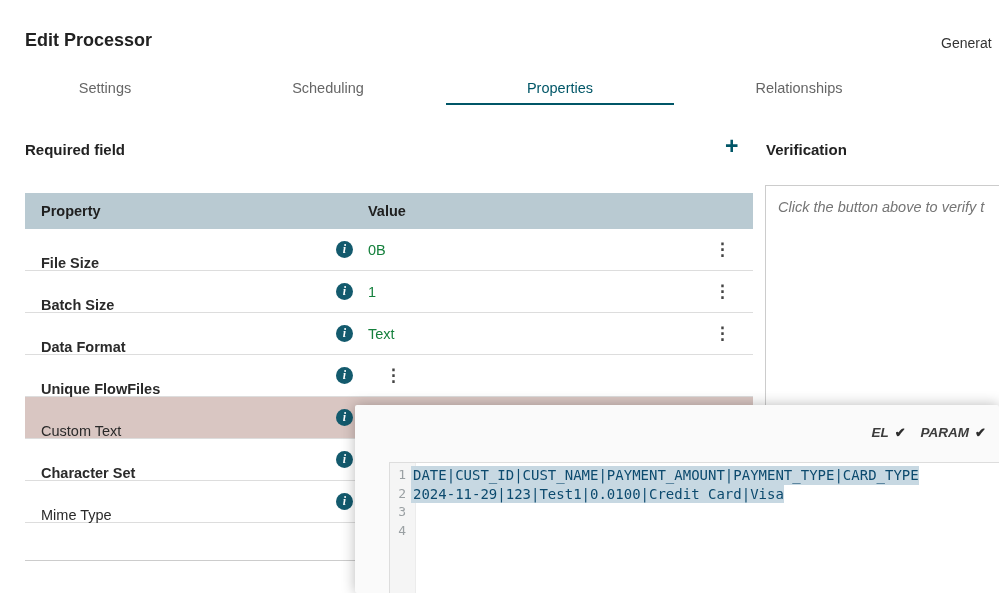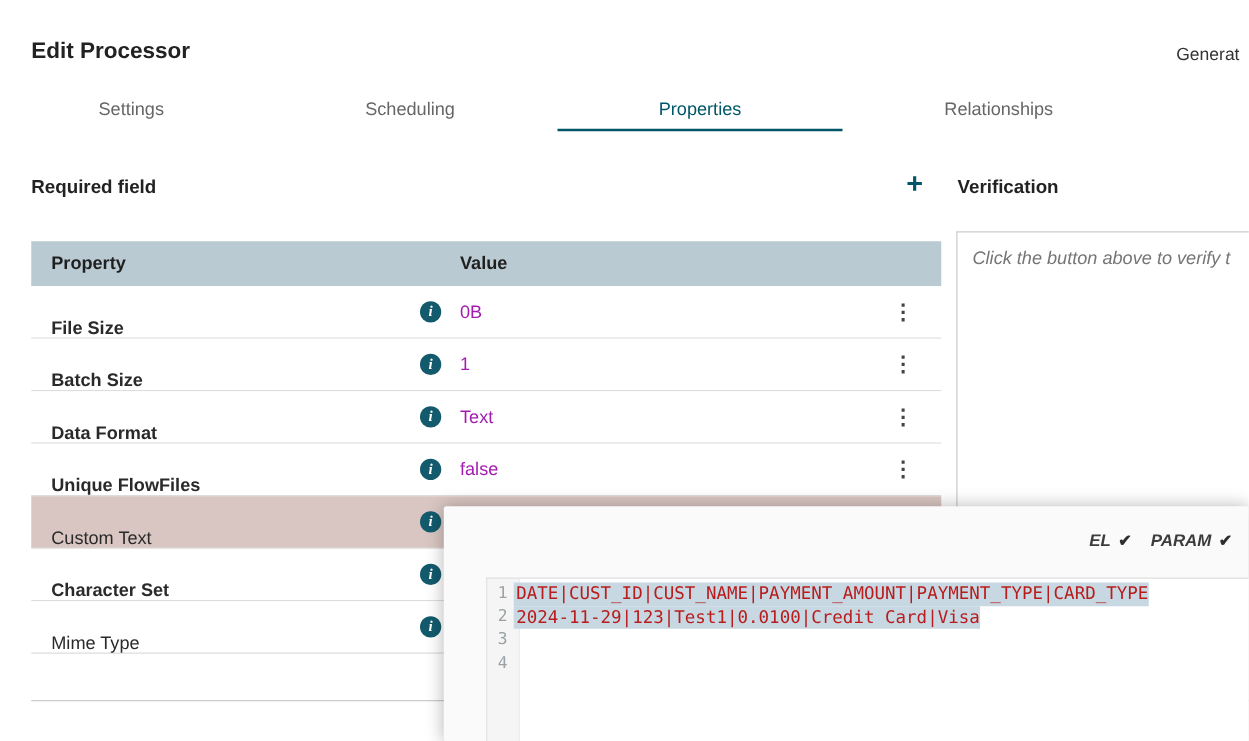--- a/index.html
+++ b/index.html
@@ -46,41 +46,41 @@
   .row.selected { background:#d9c6c2; }
   .pname { margin-left:16px; width:295px; color:#2a2a2a;margin-top:26px; }
   .pname.req { font-weight:700; }
   .info-icon { width:28px; display:flex; align-items:center; }
   .info-icon i {
     display:inline-flex; align-items:center; justify-content:center;
     width:17px; height:17px; border-radius:50%;
     background:#135a6d; color:#fff;
     font-family:"Liberation Serif", serif; font-style:italic; font-weight:700; font-size:12px;
   }
-  .pvalue { flex:1; padding-left:4px; color:#a21caf; }
+  .pvalue { flex:1; padding-left:4px; color:#15803d; }
   .dots { width:60px; text-align:center; font-size:17px; font-weight:700; color:#444; letter-spacing:1px; cursor:pointer; }
 
   
   .popup {
     position:absolute; left:355px; top:405px; width:644px; height:188px;
     background:#fafafa; box-shadow:0 0 14px rgba(0,0,0,0.28); border-radius:2px; z-index:10;
   }
   .flags { position:absolute; top:20px; right:13px; display:flex; gap:15px; font-style:italic; font-size:13.5px; font-weight:700; color:#3c3c3c; }
   .flag { display:flex; align-items:center; }
   .flag .check { font-style:normal; margin-left:6px; font-size:13px; color:#2e2e2e; }
   .editor {
     position:absolute; left:34px; top:57px; right:0; bottom:0;
     background:#fff; border:1px solid #ddd; border-right:none; border-bottom:none;
     font-family:"DejaVu Sans Mono", monospace; font-size:14px; line-height:18.5px;
     padding-top:3px; overflow:hidden;
   }
   .gutter-bg { position:absolute; left:0; top:0; bottom:0; width:26px; background:#f5f5f5; border-right:1px solid #ececec; }
   .cline { position:relative; display:flex; white-space:pre; z-index:1; }
   .lnum { flex:none; width:21px; text-align:right; padding-right:5px; color:#9aa0a3; font-size:13px; }
-  .ltext { background:#c7d8e2; color:#b91c1c; white-space:pre; padding-left:2px; }
+  .ltext { background:#c7d8e2; color:#0c4a6e; white-space:pre; padding-left:2px; }
 </style>
 </head>
 <body>
 
 <div class="title">Edit Processor</div>
 <div class="proc-type">Generat</div>
 
 <div class="tab tab-settings">Settings</div>
 <div class="tab tab-scheduling">Scheduling</div>
 <div class="tab tab-properties active">Properties</div>
@@ -126,21 +126,20 @@
       </span>
     <span class="pvalue">Text</span>
     <span class="dots">⋮</span>
   </div>
 
   <div class="row">
     <span class="pname req">Unique FlowFiles</span>
     <span class="info-icon">
         <i>i</i>
       </span>
-    <span class="pvalue">false</span>
     <span class="dots">⋮</span>
   </div>
 
   <div class="row selected">
     <span class="pname">Custom Text</span>
     <span class="info-icon">
         <i>i</i>
       </span>
     <span class="pvalue"></span>
     <span class="dots">⋮</span>

